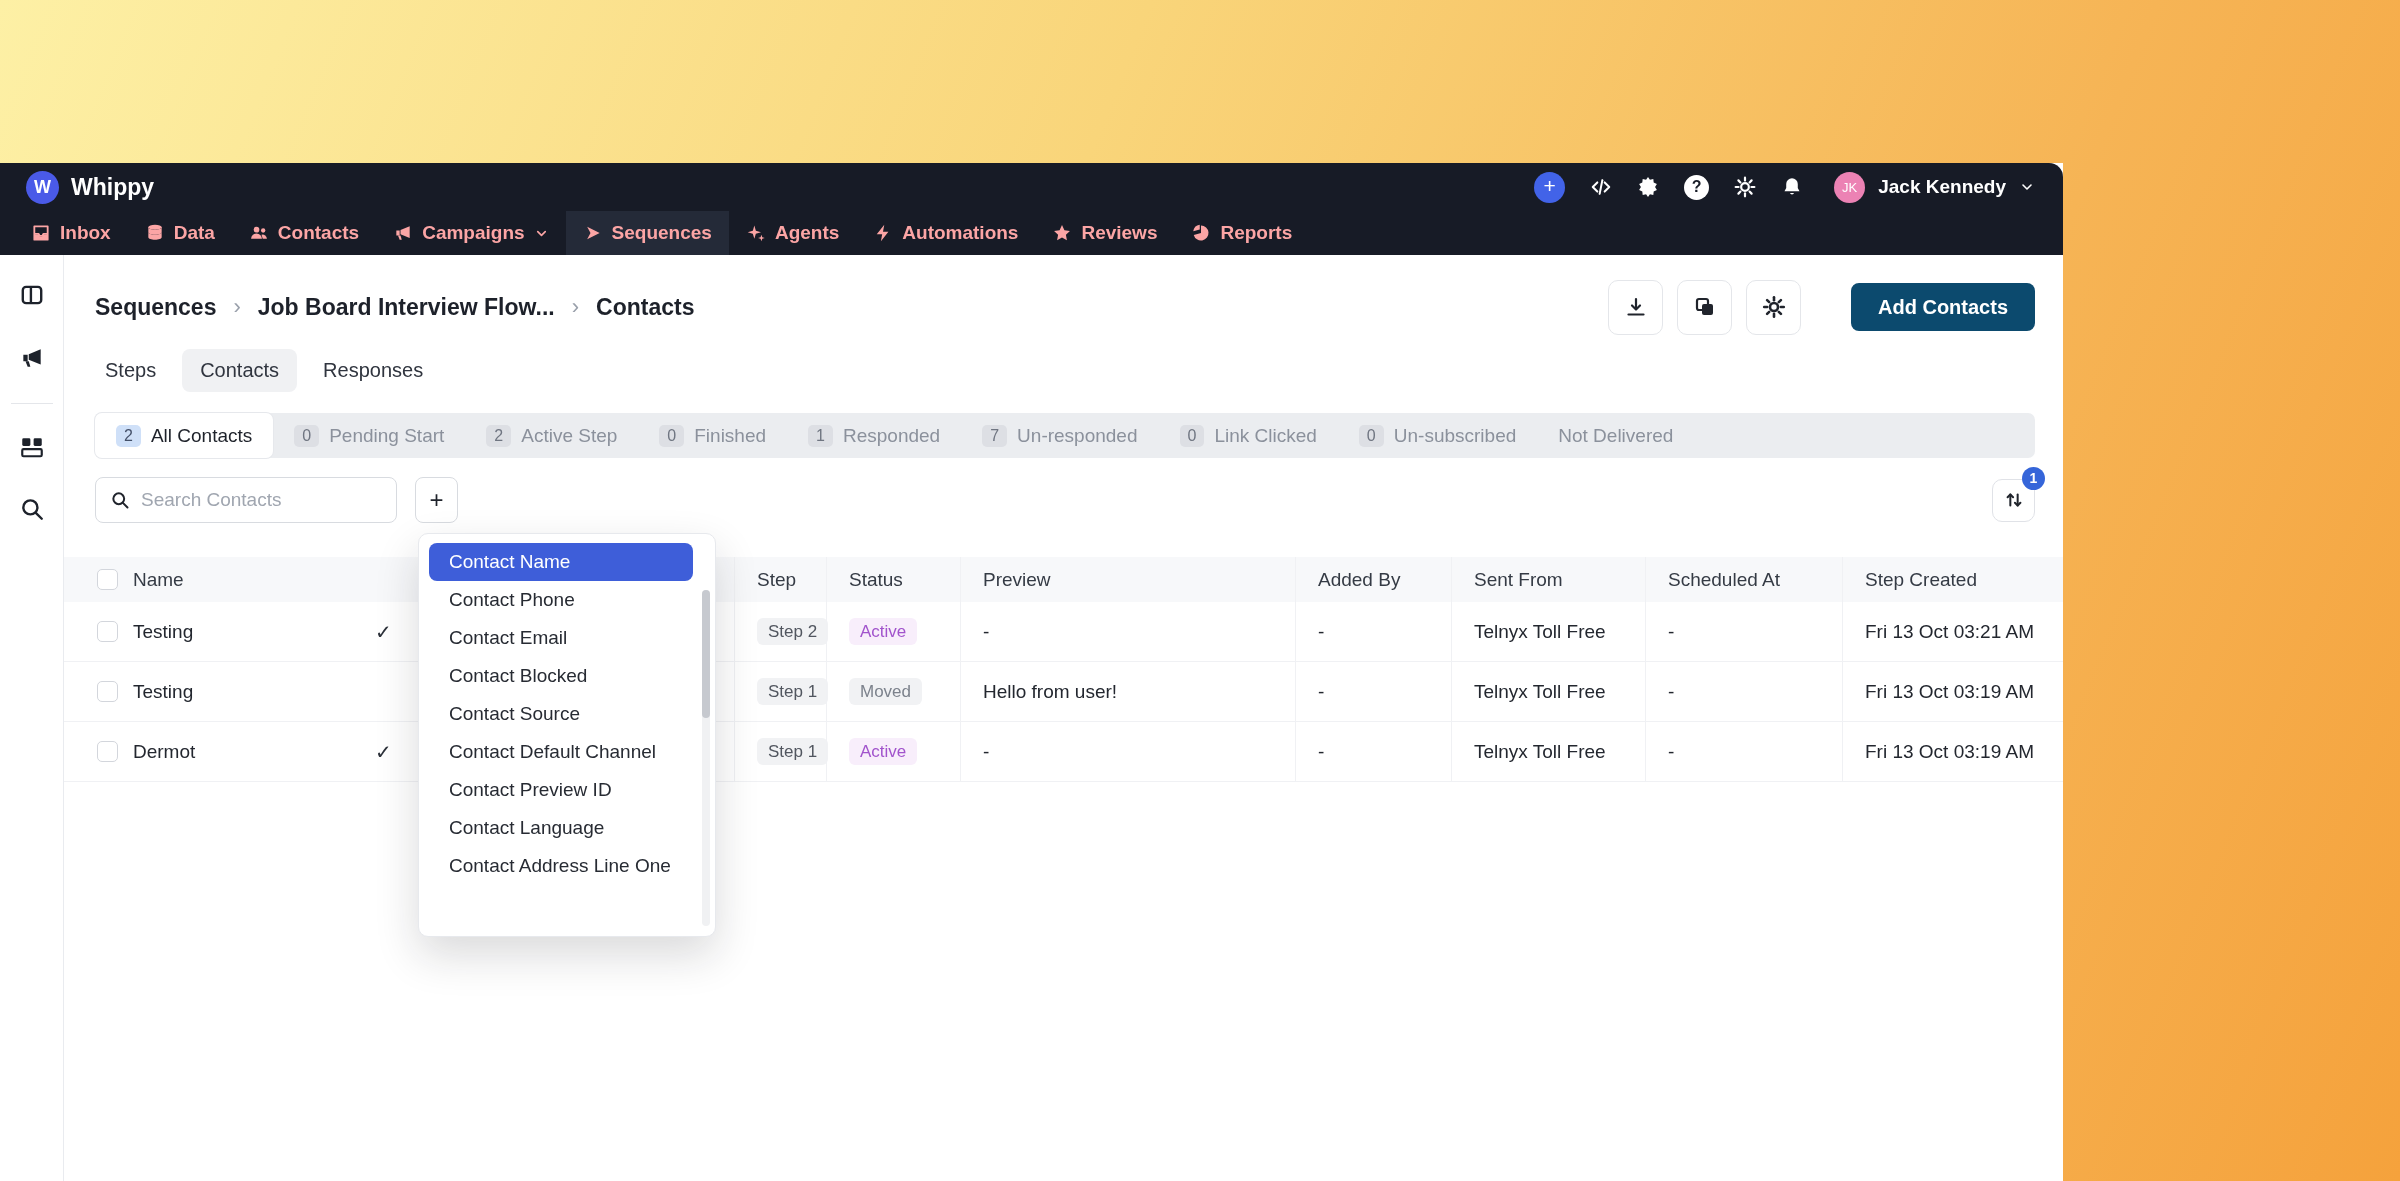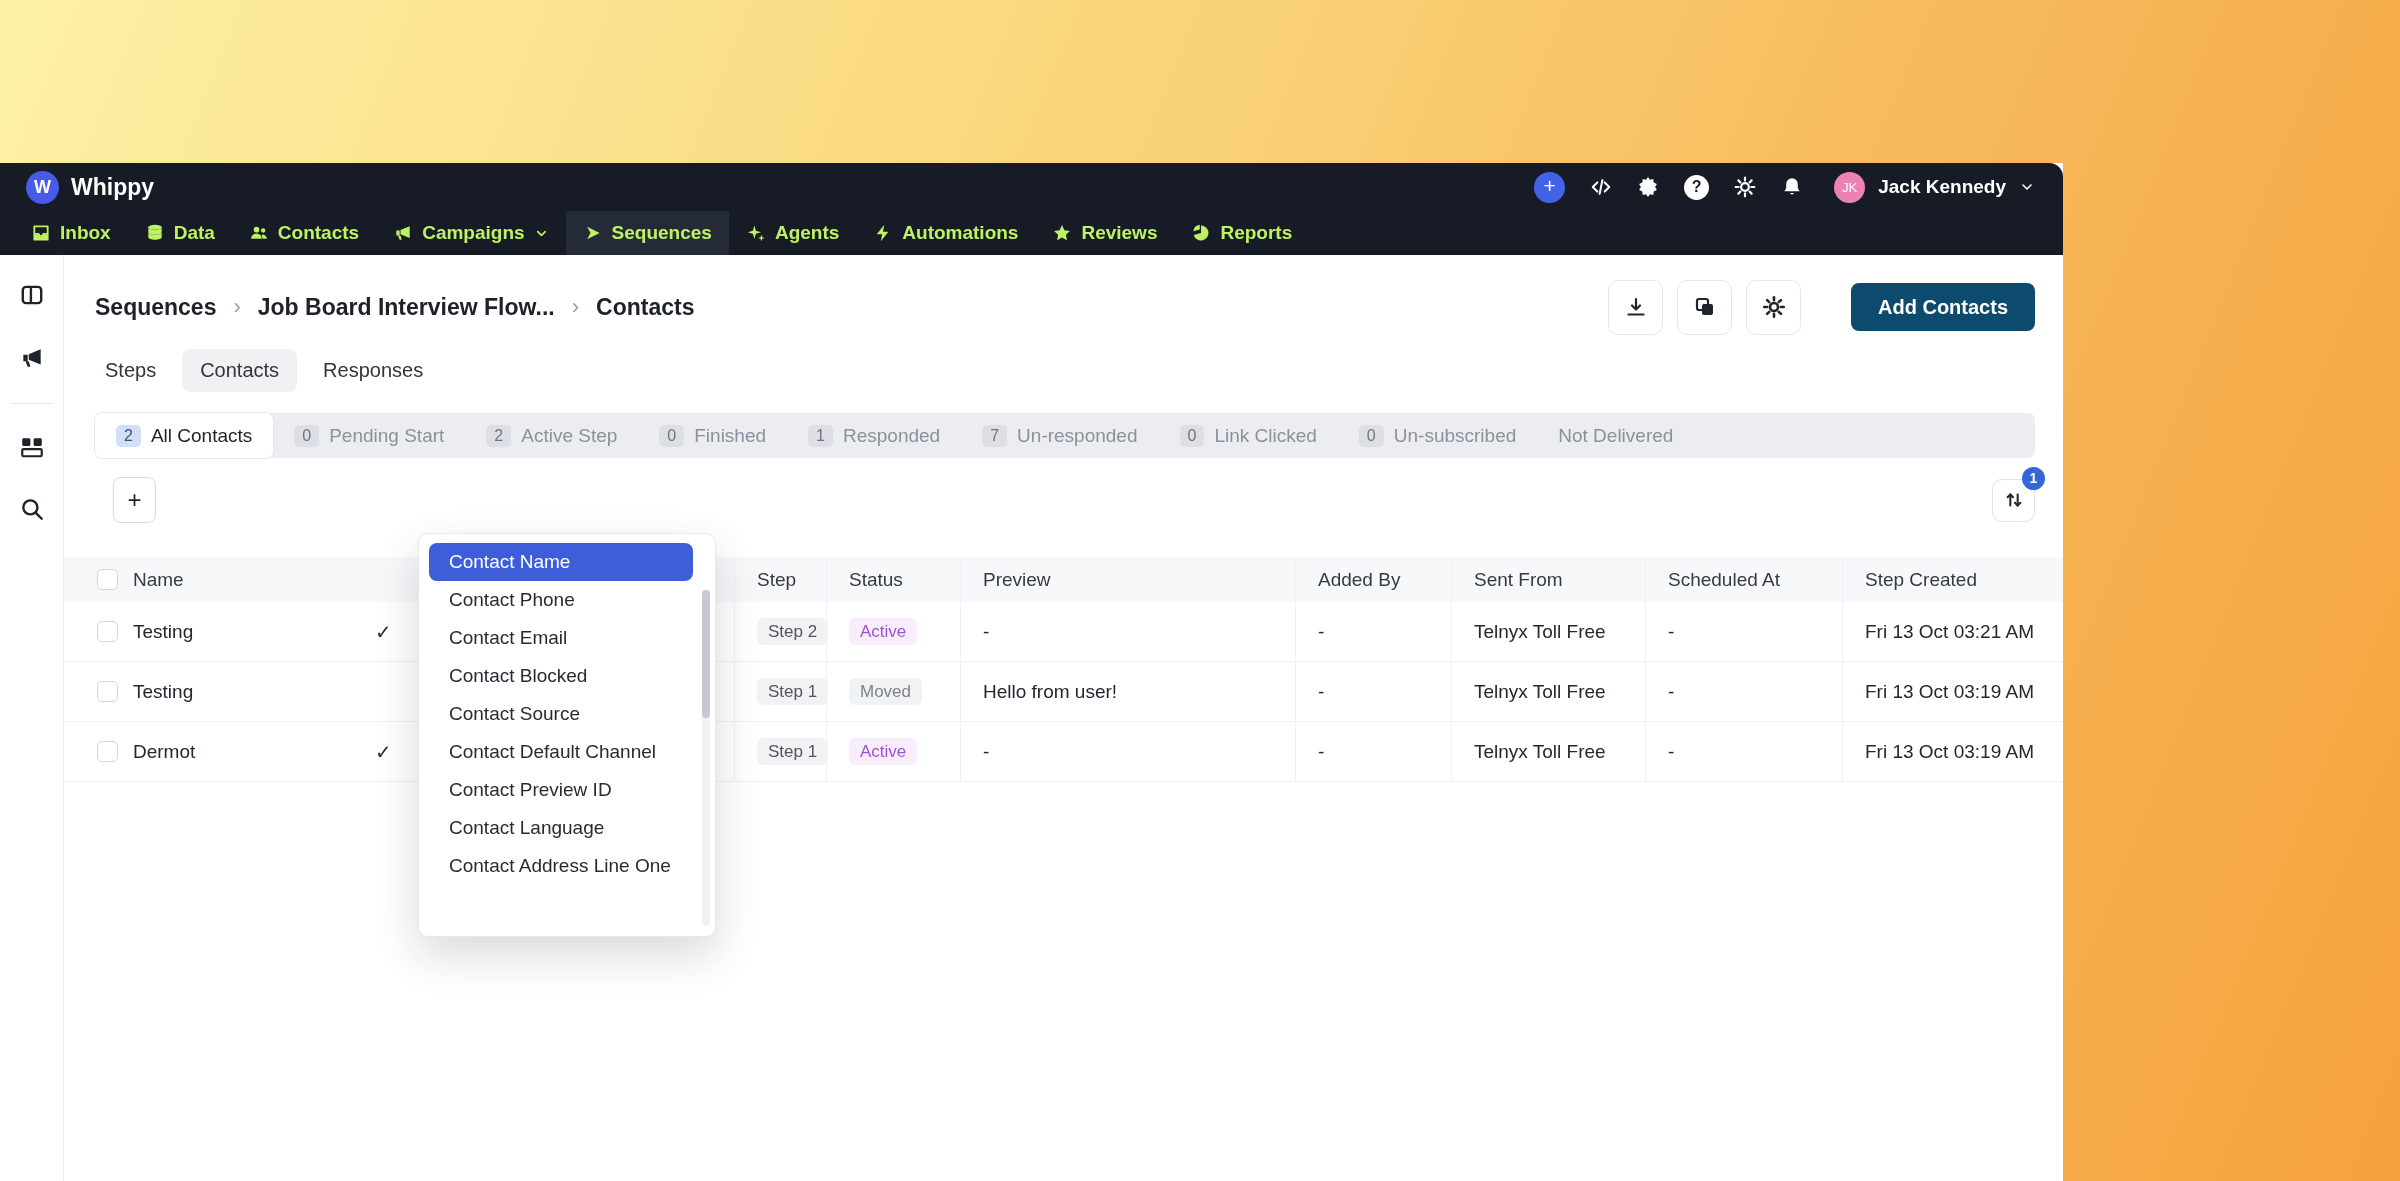--- a/index.html
+++ b/index.html
@@ -24,21 +24,21 @@
   .plus-circle { width:31px; height:31px; border-radius:50%; background:#4263e8; color:#fff; font-size:21px; font-weight:400; padding-bottom:2px; }
   .tb-ico { width:22px; height:22px; color:#fff; }
   .tb-ico svg { width:100%; height:100%; display:block; }
   .help-circle { width:25px; height:25px; border-radius:50%; background:#fff; color:#171b26; font-weight:700; font-size:16px; }
   .avatar { width:31px; height:31px; border-radius:50%; background:#ec82b4; color:#fff; font-size:13px; font-weight:400; margin-left:6px; }
   .user-name { color:#fff; font-size:19px; font-weight:600; margin-left:-12px; }
   .chev { width:16px; height:16px; margin-left:-12px; }
   .chev svg { width:100%; height:100%; display:block; }
 
   .row2 { height:44px; display:flex; align-items:stretch; padding:0 28px 0 14px; }
-  .nav-item { display:flex; align-items:center; gap:9px; padding:0 17px; color:#bef264; font-size:19px; font-weight:600; cursor:pointer; }
+  .nav-item { display:flex; align-items:center; gap:9px; padding:0 17px; color:#fca5a5; font-size:19px; font-weight:600; cursor:pointer; }
   .nav-item.active { background:#242a38; }
   .nav-item .n-ico { width:20px; height:20px; }
   .nav-item .n-ico svg { width:100%; height:100%; display:block; }
   .nav-search { margin-left:auto; align-self:center; width:362px; height:37px; background:#454c60; border-radius:8px; display:flex; align-items:center; gap:10px; padding:0 7px 0 13px; }
   .nav-search svg { width:19px; height:19px; color:#b7bccb; }
   .nav-search input { flex:1; background:transparent; border:none; outline:none; color:#e8eaf2; font-size:19px; font-family:inherit; min-width:0; }
   .nav-search input::placeholder { color:#a9aebd; }
   .kbd { border:1px solid #6d7388; border-radius:6px; color:#ccd0db; font-size:15px; padding:3px 9px; white-space:nowrap; }
 
   
@@ -382,20 +382,27 @@
         <div class="seg">
           <span class="cnt">0</span>
           <span>Un-subscribed</span>
         </div>
         <div class="seg">
           <span>Not Delivered</span>
         </div>
       </div>
 
       <div class="toolbar">
+        <div class="search-contacts">
+          <svg viewBox="0 0 24 24" fill="none" stroke="currentColor" stroke-width="2.4" stroke-linecap="round">
+              <circle cx="10.5" cy="10.5" r="6.5"></circle>
+              <line x1="15.5" y1="15.5" x2="21" y2="21"></line>
+            </svg>
+          <input type="text" placeholder="Search Contacts" style="">
+        </div>
         <button class="plus-btn center">
             <span>+</span>
           </button>
         <div class="sort-wrap">
           <button class="sort-btn center">
             <svg viewBox="0 0 24 24" fill="none" stroke="currentColor" stroke-width="2.2" stroke-linecap="round" stroke-linejoin="round">
                 <path d="M8 18V6"></path>
                 <path d="M5 9l3-3 3 3"></path>
                 <path d="M16 6v12"></path>
                 <path d="M13 15l3 3 3-3"></path>

